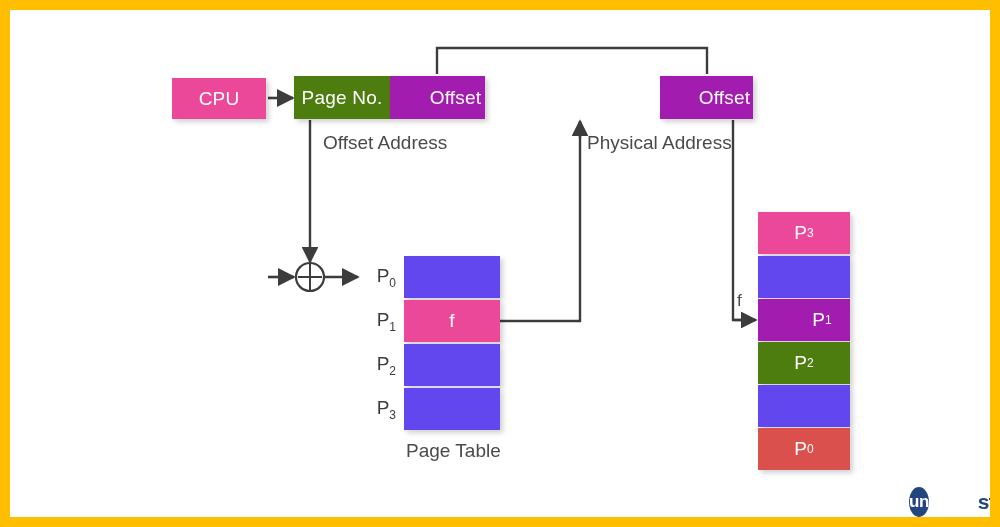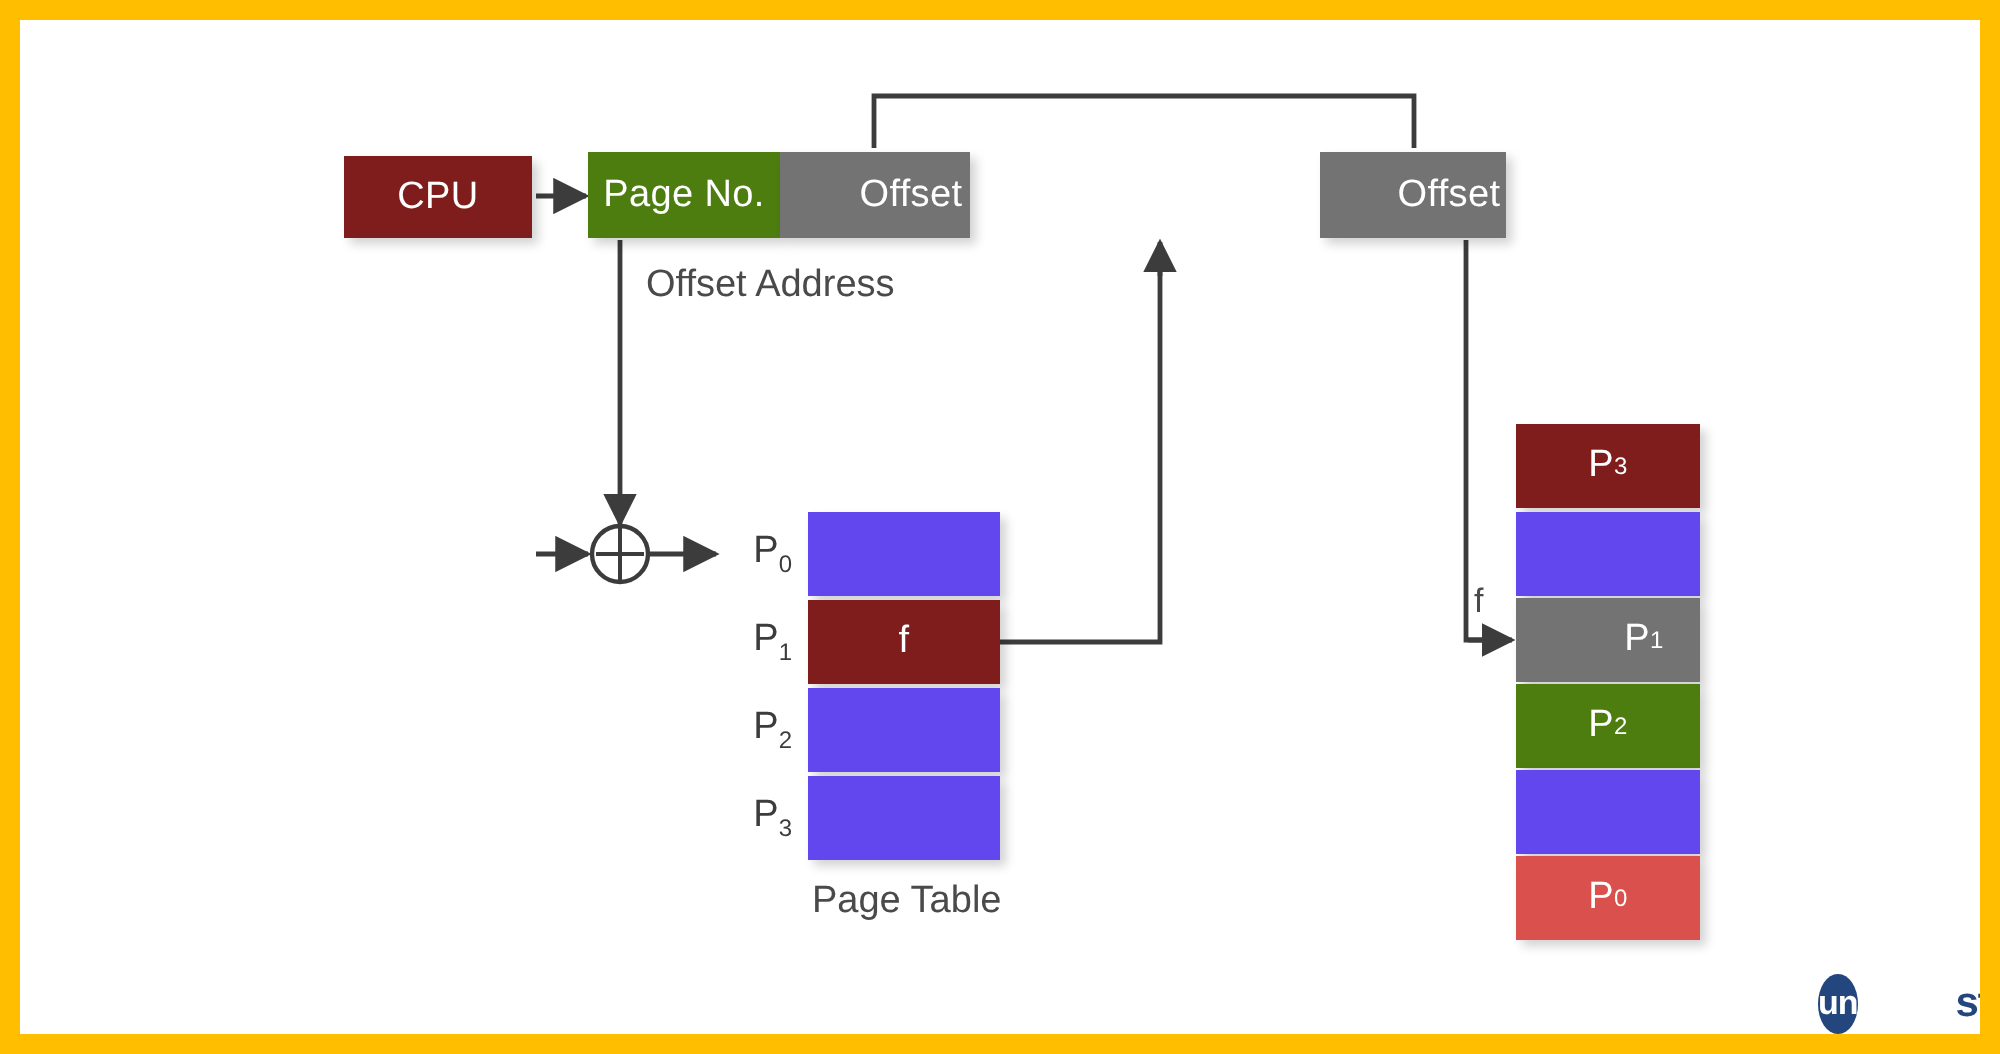--- a/index.html
+++ b/index.html
@@ -30,23 +30,23 @@
     position: absolute;
     box-sizing: border-box;
     display: flex;
     align-items: center;
     justify-content: center;
     color: #ffffff;
     font-size: 19px;
     letter-spacing: .2px;
     box-shadow: 3px 3px 5px rgba(0,0,0,0.18);
   }
-  .green  { background: #7f1d1d; }
+  .green  { background: #ec4899; }
   .purple { background: #6247EE; }
-  .pink   { background: #737373; padding-left: 36px; }
+  .pink   { background: #a21caf; padding-left: 36px; }
   .orange { background: #4d7c0f; }
   .red    { background: #D9504C; }
 
   
   .cpu-box        { left: 162px; top: 68px;  width: 94px;  height: 41px; }
   .pageno-box     { left: 284px; top: 66px;  width: 96px;  height: 43px; }
   .offset-lo-box  { left: 380px; top: 66px;  width: 95px;  height: 43px; }
   .frameno-box    { left: 546px; top: 66px;  width: 104px; height: 43px; }
   .offset-ph-box  { left: 650px; top: 66px;  width: 93px;  height: 43px; }
   .ptbr-box       { left: 162px; top: 247px; width: 94px;  height: 41px; }
@@ -177,20 +177,21 @@
 
   <div class="box orange pageno-box">Page No.</div>
 
   <div class="box pink offset-lo-box">Offset</div>
 
 
   <div class="box pink offset-ph-box">Offset</div>
 
   <div class="caption cap-logical">Offset Address</div>
 
+  <div class="caption cap-physical">Physical Address</div>
 
 
   <div class="pt-label pt-label-0">
     <span>P</span><sub>0</sub>
   </div>
   <div class="pt-label pt-label-1">
     <span>P</span><sub>1</sub>
   </div>
   <div class="pt-label pt-label-2">
     <span>P</span><sub>2</sub>

